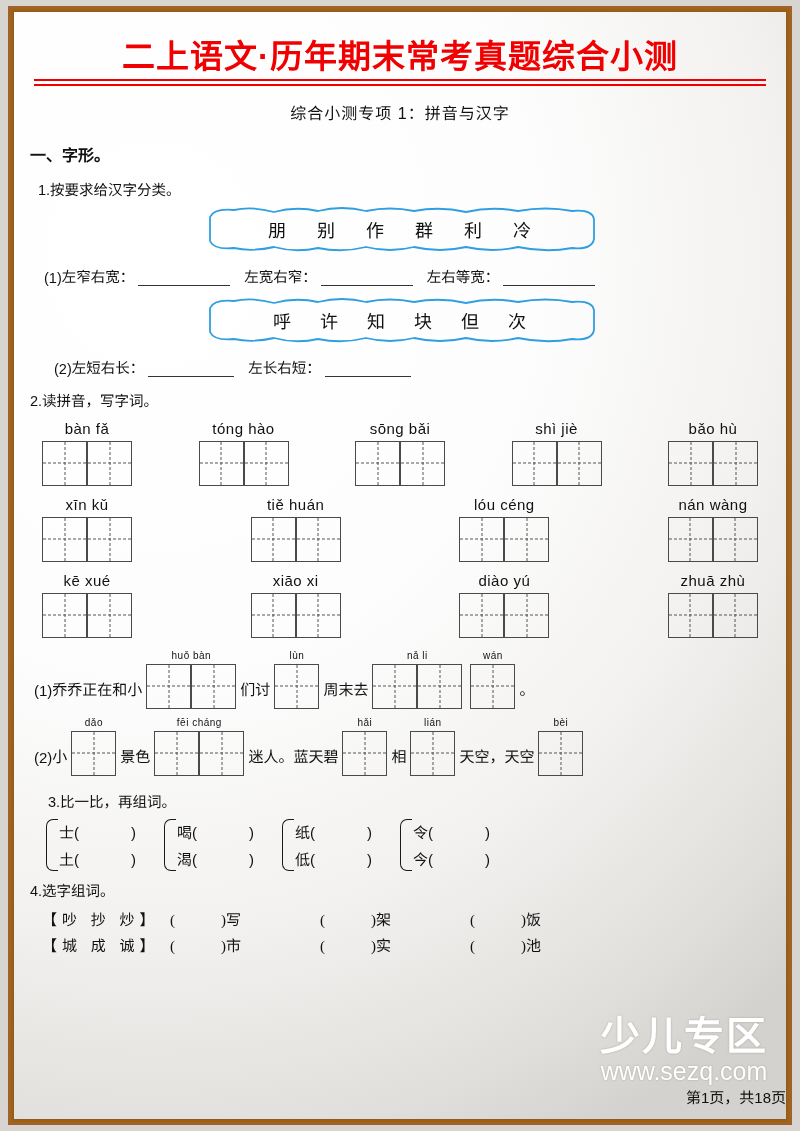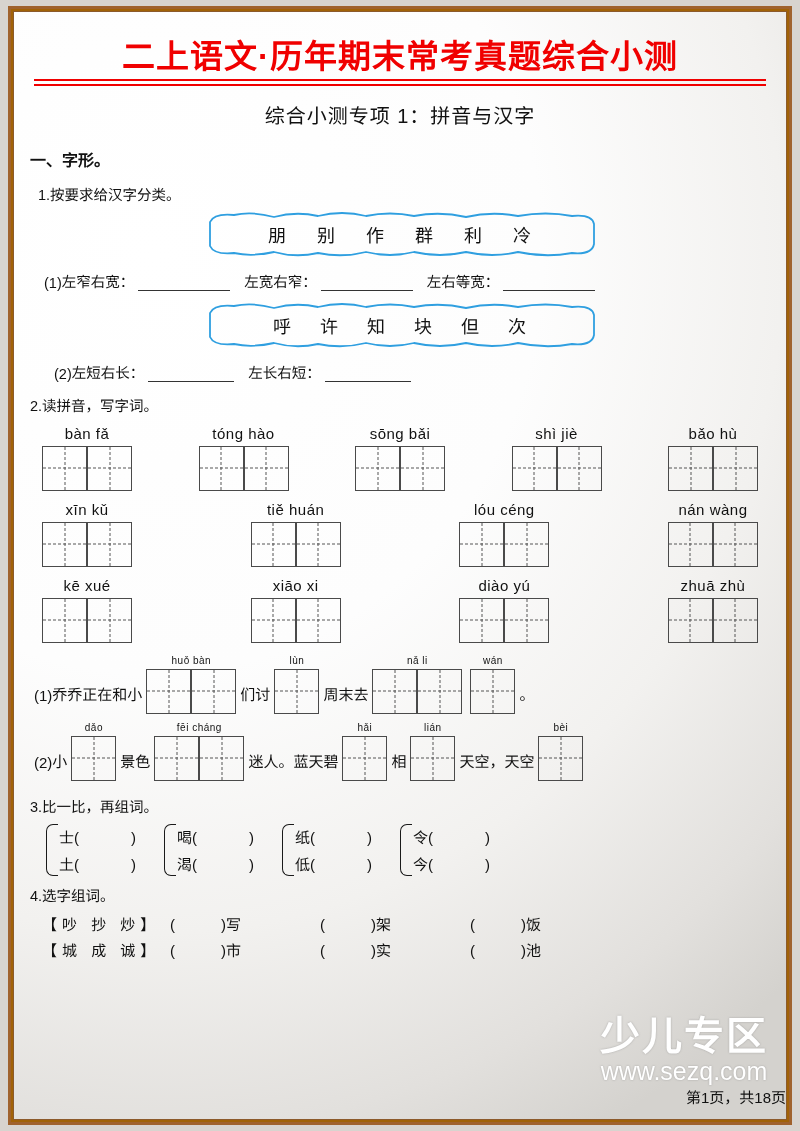--- a/index.html
+++ b/index.html
@@ -41,21 +41,21 @@
     white-space:nowrap;
     font-family:"Liberation Sans","DejaVu Sans",sans-serif;
   }
   .title-rule{
     height:0;border-top:2px solid #f00000;
     border-bottom:2px solid #f00000;
     margin:2px 6px 0 6px;height:3px;
   }
   .title-sub{
     text-align:center;
-    font-size:20px;
+    font-size:16px;
     color:#111;
     margin:14px 0 0 0;
     letter-spacing:1px;
   }
 
   
   .sec-head{font-size:16px;font-weight:bold;color:#111;margin:18px 0 0 2px;}
   .q-head{font-size:14.5px;color:#111;margin:12px 0 0 10px;}
 
   
@@ -116,21 +116,21 @@
     width:11px;height:50px;margin-right:1px;
     border:1.6px solid #1a1a1a;border-right:none;
     border-radius:7px 0 0 7px;
   }
   .brace-lines{display:flex;flex-direction:column;gap:6px;font-size:15px;color:#111;}
   .brace-lines .bl{white-space:nowrap;}
   .pgap{display:inline-block;width:52px;}
 
   
   .choose{padding-left:14px;margin-top:8px;font-size:15px;color:#111;}
-  .choose-line{display:flex;align-items:flex-end;white-space:nowrap;margin-top:5px;}
+  .choose-line{display:flex;align-items:flex-end;white-space:nowrap;margin-top:5px;font-family:Liberation Serif, serif;}
   .chars-brk{letter-spacing:5px;width:128px;display:inline-block;}
   .ci{display:inline-block;width:150px;}
   .ci .gap{display:inline-block;width:46px;}
 
   
   .footer{
     position:absolute;left:12px;right:0;bottom:12px;
     text-align:right;font-size:15px;color:#111;z-index:4;
   }
 
@@ -383,21 +383,21 @@
         <span class="seg">天空，天空</span>
         <span class="inline-box">
           <span class="pin-text">bèi</span>
           <span class="tzg">
               <span class="cell"></span>
             </span>
         </span>
       </div>
 
 
-      <div class="q-head" style="margin-left:2px;margin-top:14px;">3.比一比，再组词。</div>
+      <div class="q-head" style="margin-left:20px;margin-top:14px;">3.比一比，再组词。</div>
 
       <div class="brace-row">
         <div class="brace-grp">
           <div class="brace"></div>
           <div class="brace-lines">
             <div class="bl"><span>士(</span><span class="pgap"></span><span>)</span></div>
             <div class="bl"><span>土(</span><span class="pgap"></span><span>)</span></div>
           </div>
         </div>
         <div class="brace-grp">

